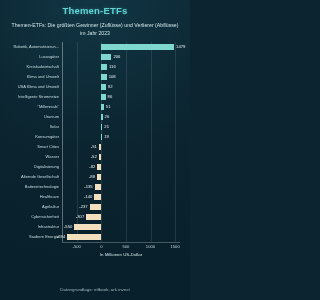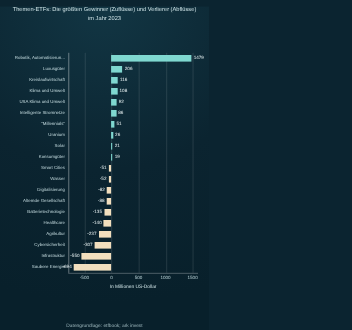--- a/index.html
+++ b/index.html
@@ -155,20 +155,21 @@
     text-align: center;
     color: #9fb9bf;
     font-size: 4.4px;
   }
 </style>
 </head>
 <body>
 
 <div id="page">
 
+  <div class="page-title">Themen-ETFs</div>
 
   <div class="subtitle">Themen-ETFs: Die größten Gewinner (Zuflüsse) und Verlierer (Abflüsse) im Jahr 2023</div>
 
   <div class="chart-area">
     <div class="plot" id="gridlayer">
         <div class="gridline" style="left: 14.75px;"></div>
         <div class="gridline" style="left: 39.3333px;"></div>
         <div class="gridline" style="left: 63.9167px;"></div>
         <div class="gridline" style="left: 88.5px;"></div>
         <div class="gridline" style="left: 113.083px;"></div>

